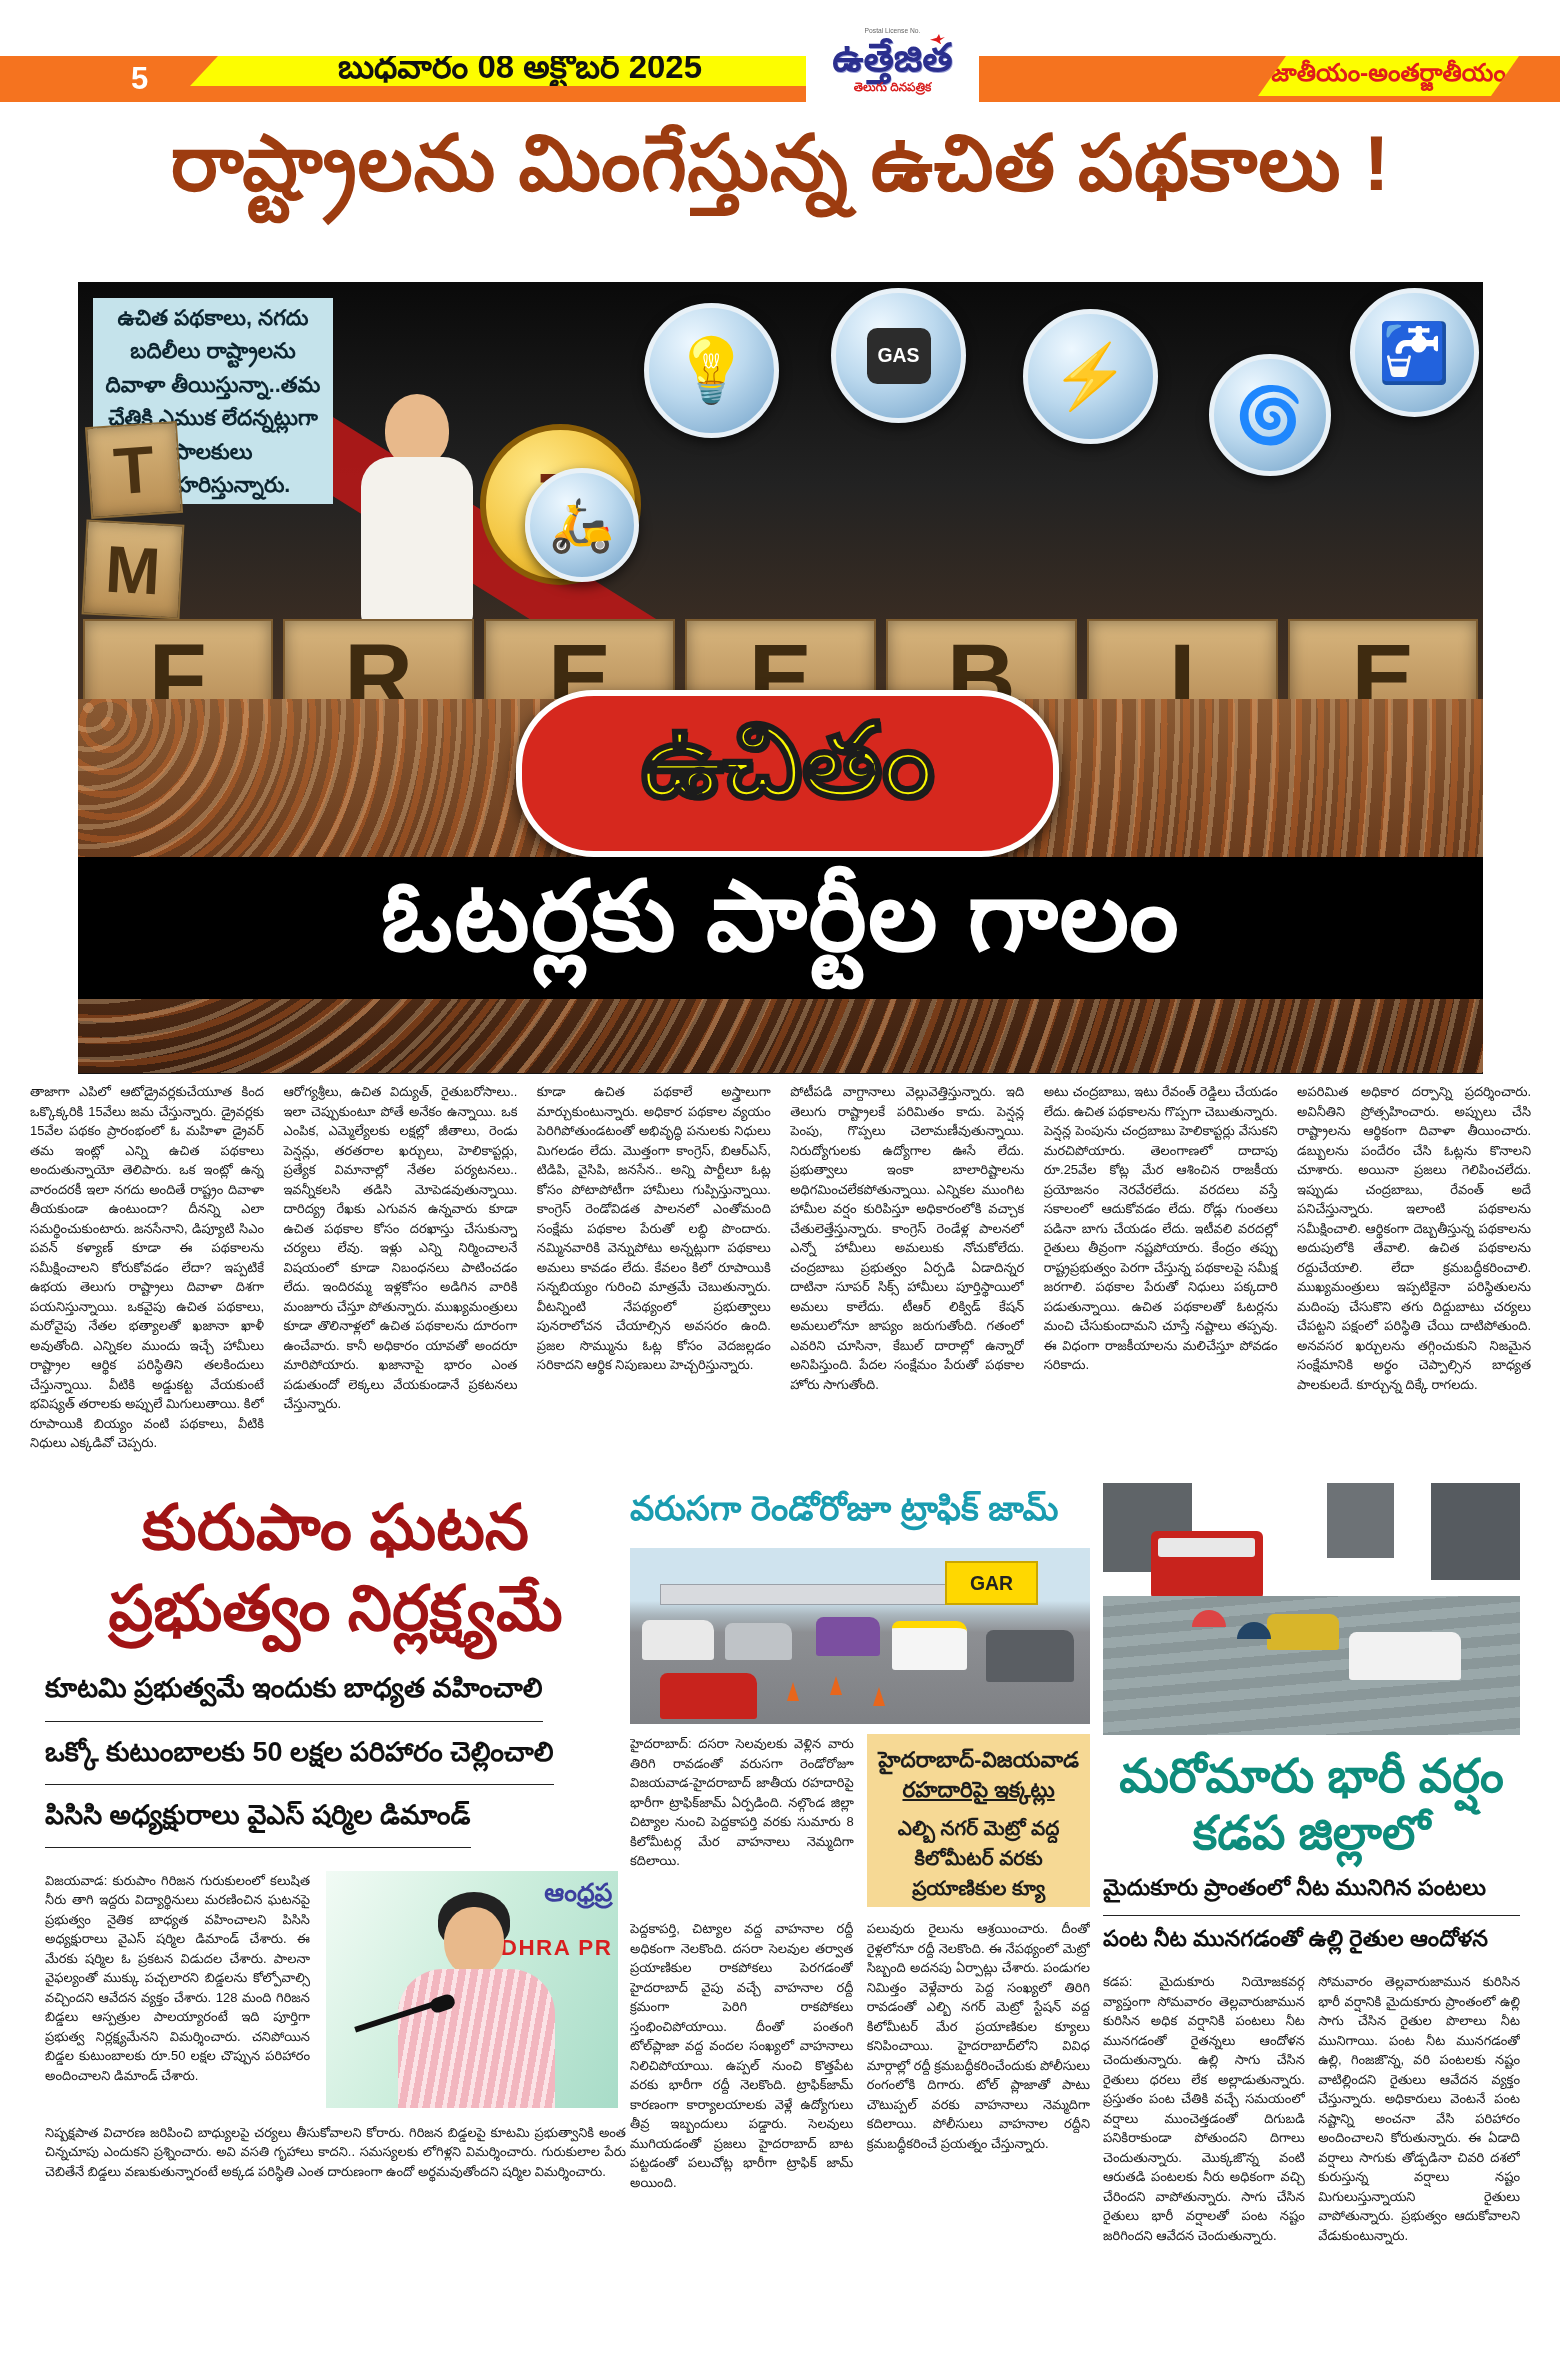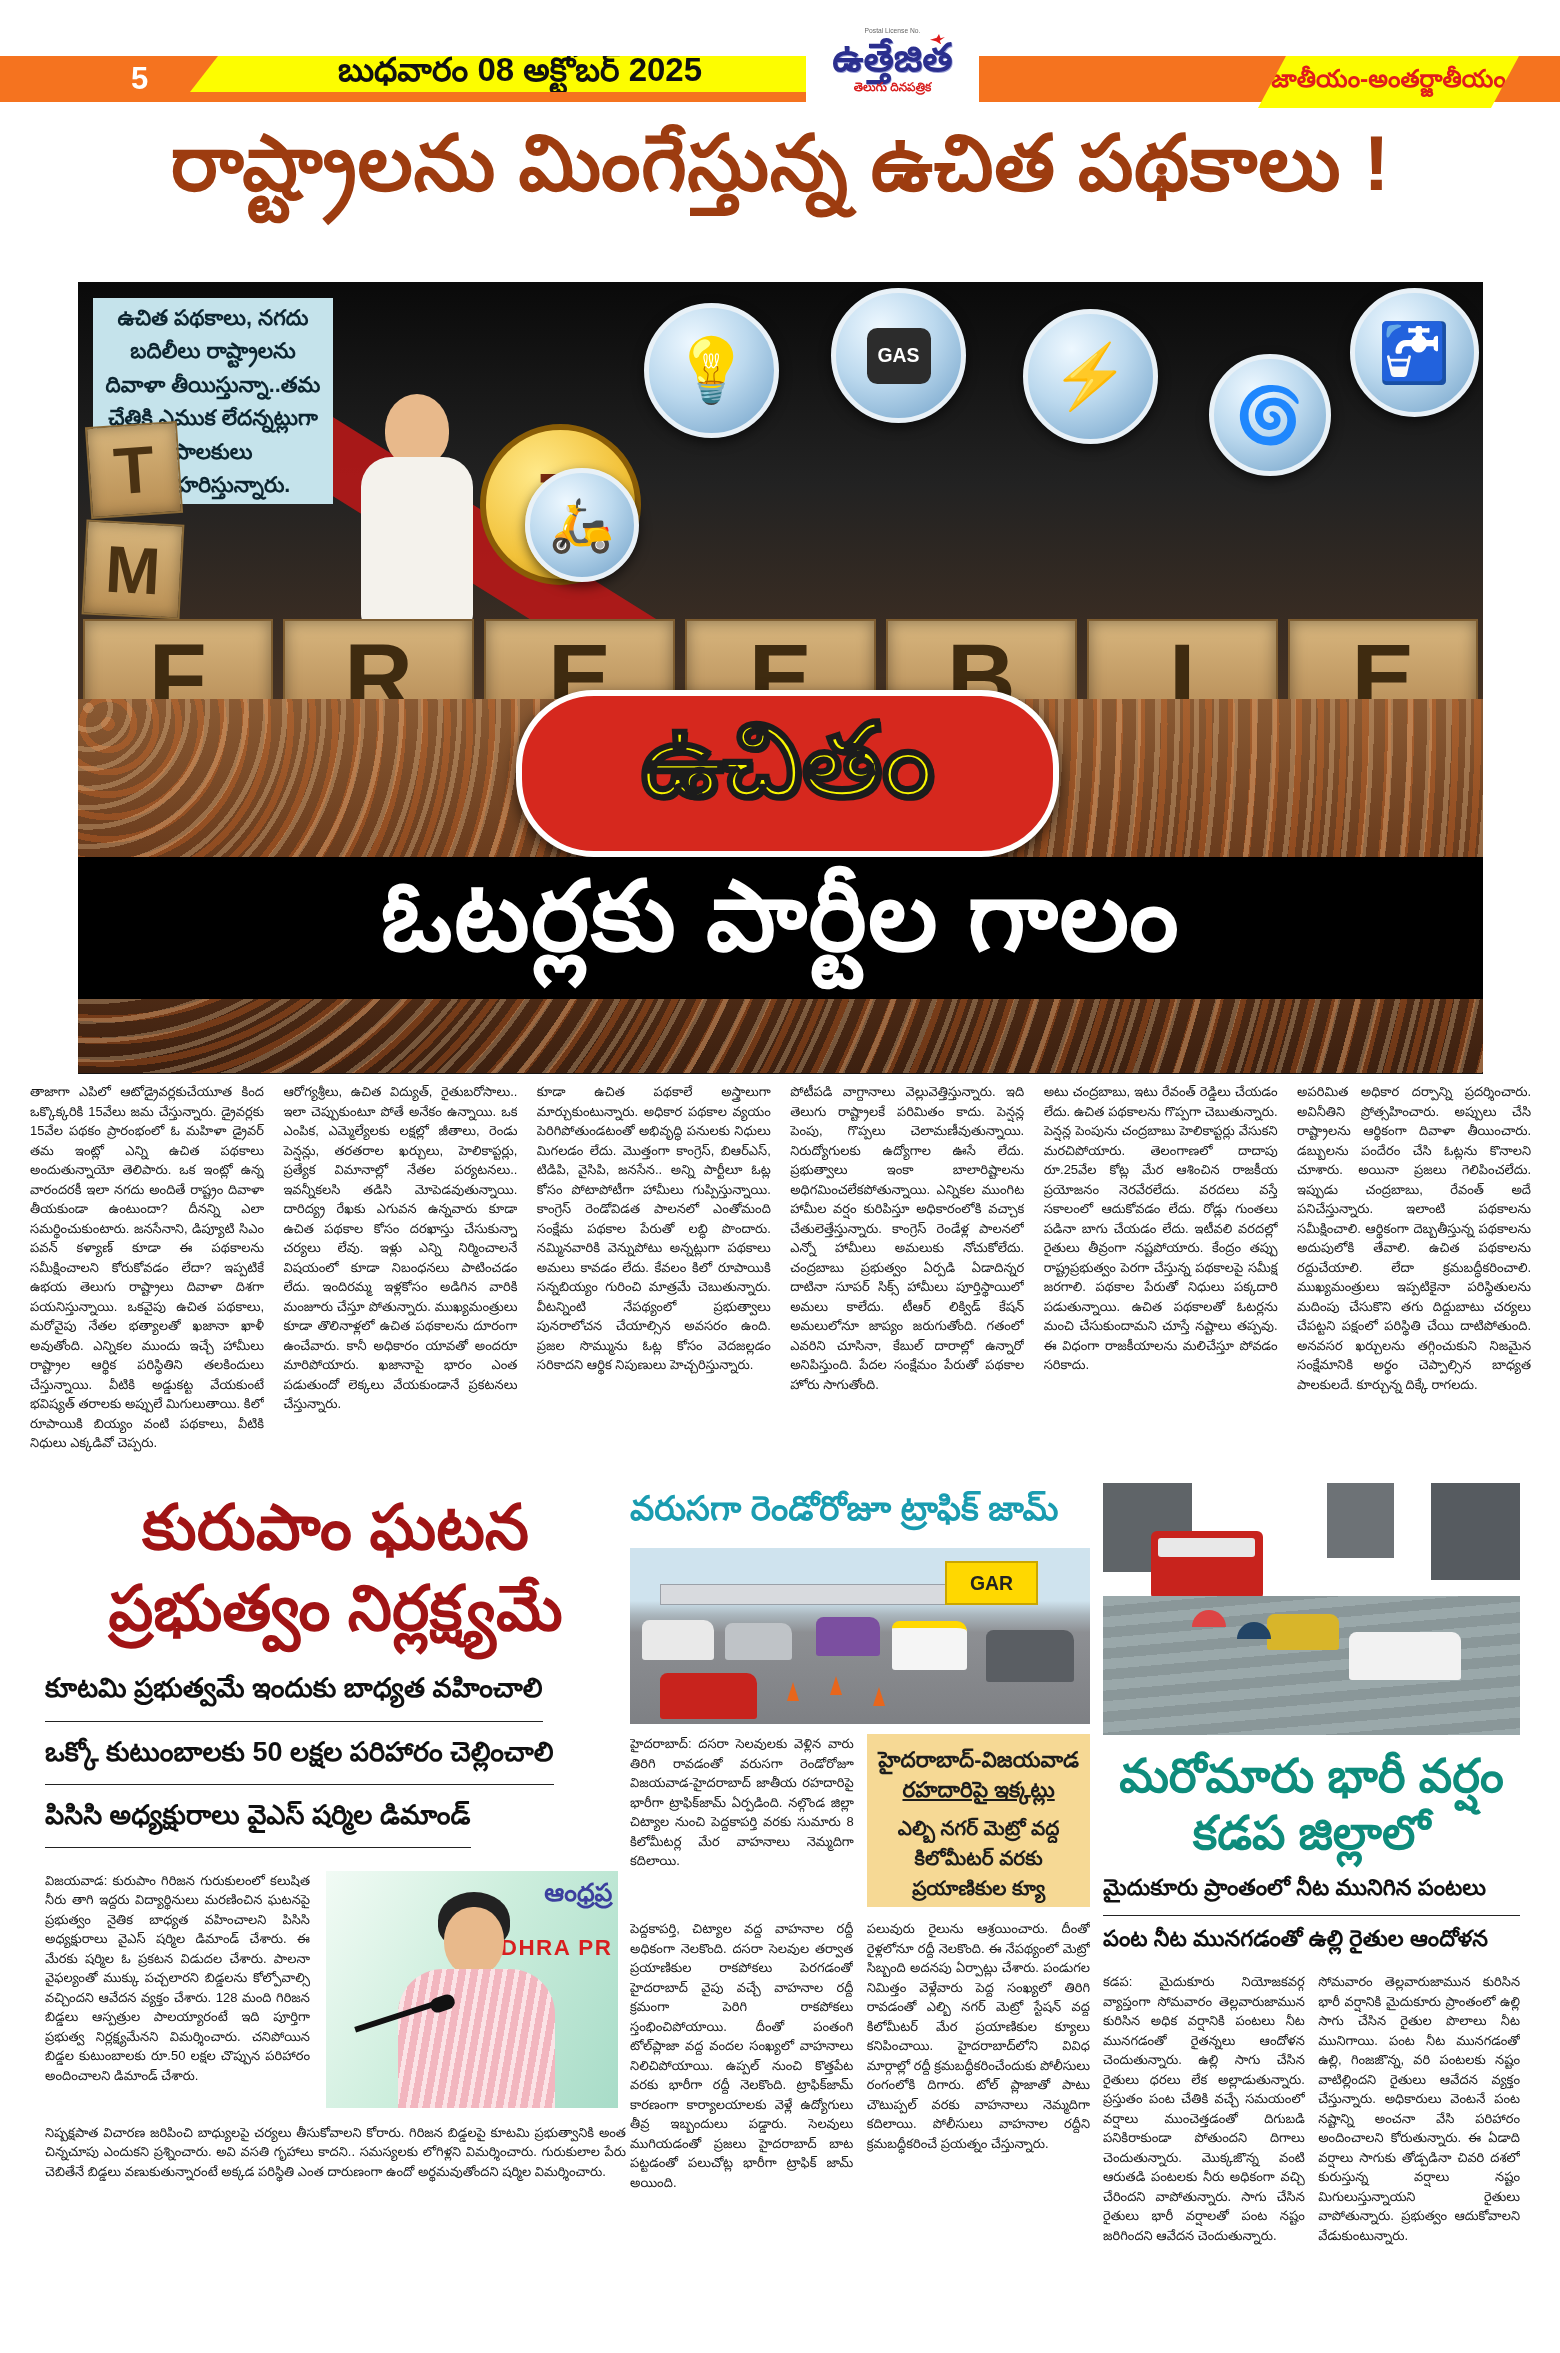--- a/index.html
+++ b/index.html
@@ -3,25 +3,25 @@
 <meta charset="utf-8">
 <style>
   html,body{margin:0;padding:0;background:#ffffff;}
   .page{position:relative;width:1561px;height:2354px;background:#fff;overflow:hidden;
         font-family:"Liberation Sans",sans-serif;color:#141414;}
 
   
   .band{position:absolute;left:0;top:56px;width:1561px;height:46px;background:#f5731f;}
   .pagenum{position:absolute;left:89px;top:56px;width:101px;height:46px;display:flex;
            align-items:center;justify-content:center;color:#fff;font-size:31px;font-weight:bold;}
-  .date-strip{position:absolute;left:190px;top:56px;width:660px;height:36px;background:#fdfd00;
+  .date-strip{position:absolute;left:190px;top:56px;width:660px;height:30px;background:#fdfd00;
               clip-path:polygon(28px 0,100% 0,calc(100% - 28px) 100%,0 100%);
               display:flex;align-items:center;justify-content:center;
               font-size:33px;font-weight:bold;color:#111;}
-  .section-strip{position:absolute;left:1258px;top:56px;width:261px;height:52px;background:#fdfd00;
+  .section-strip{position:absolute;left:1258px;top:56px;width:261px;height:40px;background:#fdfd00;
               clip-path:polygon(28px 0,100% 0,calc(100% - 28px) 100%,0 100%);
               display:flex;align-items:center;justify-content:center;
               font-size:24.6px;font-weight:bold;color:#e01c1c;}
   .logo-gap{position:absolute;left:806px;top:25px;width:173px;height:101px;background:#fff;
             display:flex;flex-direction:column;align-items:center;justify-content:flex-start;}
   .postal{font-size:6.7px;color:#666;margin-top:1.5px;white-space:nowrap;}
   .masthead-title{font-size:39px;font-weight:bold;color:#2b2f8e;line-height:1;margin-top:4.5px;
             text-shadow:0.7px 0.7px 0 #9aa0d8;}
   .masthead-tag{font-size:12px;font-weight:bold;color:#d81f1f;margin-top:3px;}
   .bird{width:15px;height:10.4px;background:#e01c1c;position:absolute;right:34px;top:9px;

